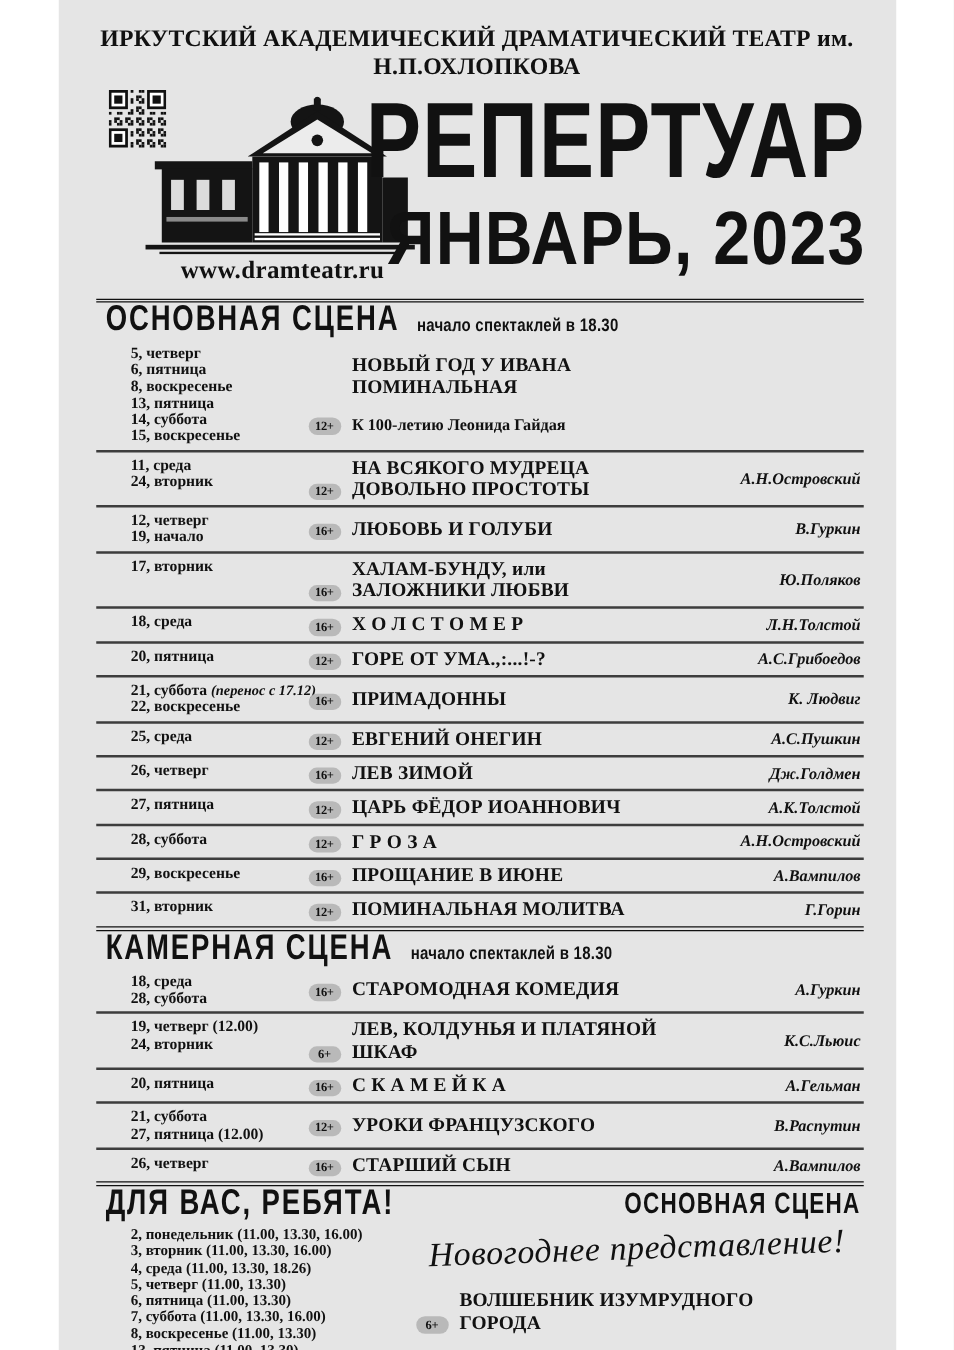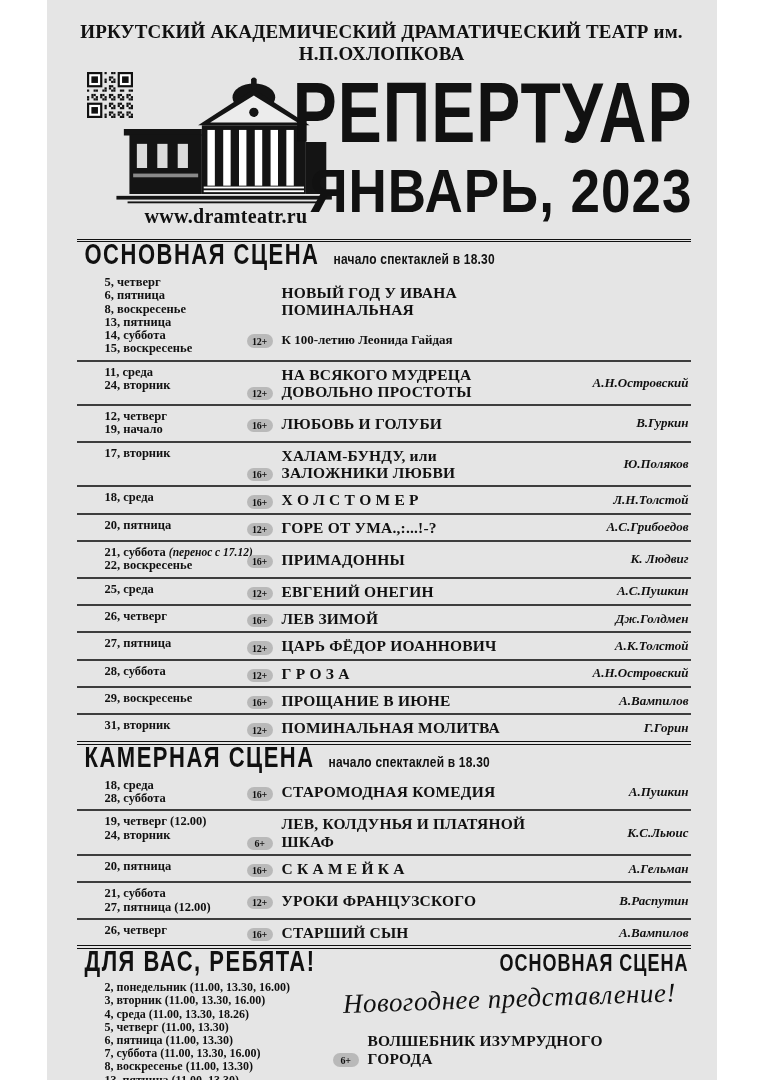--- a/index.html
+++ b/index.html
@@ -410,21 +410,21 @@
                 <div class="date-line"><span class="d">18, среда</span> </div>
                 <div class="date-line"><span class="d">28, суббота</span> </div>
               </div>
     <div class="title-cell">
       <span class="age-badge">16+</span>
       <div class="title-wrap">
         <div class="perf-title">СТАРОМОДНАЯ КОМЕДИЯ</div>
 
       </div>
     </div>
-    <div class="author">А.Пушкин</div>
+    <div class="author">А.Гуркин</div>
   </div>
             <div class="perf-row">
     <div class="dates">
                 <div class="date-line"><span class="d">19, четверг (12.00)</span> </div>
                 <div class="date-line"><span class="d">24, вторник</span> </div>
               </div>
     <div class="title-cell">
       <span class="age-badge">6+</span>
       <div class="title-wrap">
         <div class="perf-title">ЛЕВ, КОЛДУНЬЯ И ПЛАТЯНОЙ ШКАФ</div>

